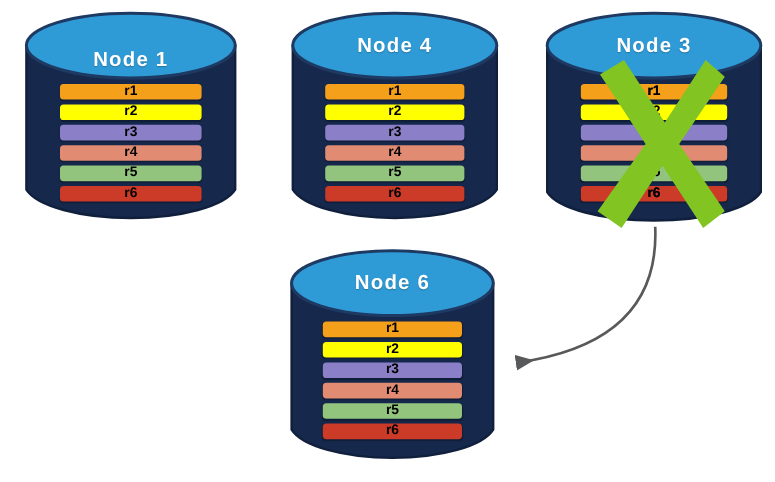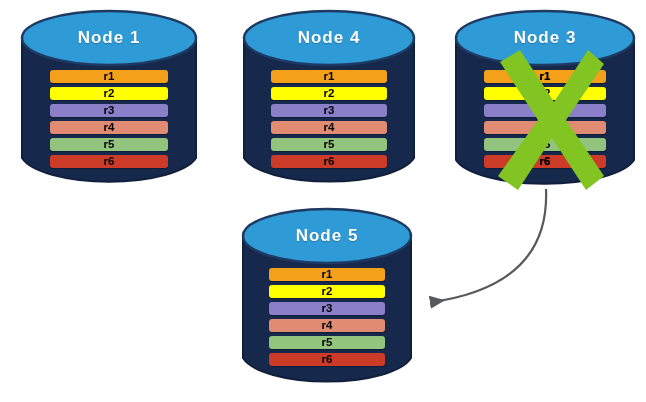--- a/index.html
+++ b/index.html
@@ -78,21 +78,21 @@
 </head>
 <body>
 
 <div id="canvas">
 
   <div class="node" style="left:20px; top:8px; width:178px; height:180px;">
     <svg class="node-svg" width="178" height="180" viewBox="0 0 178 180">
       <path d="M2,30 L2,150 A89,30 0 0,0 176,150 L176,30 Z" fill="#16294D" stroke="#101F3C" stroke-width="2"></path>
       <ellipse cx="89" cy="30" rx="87" ry="27" fill="#2E9BD6" stroke="#1E3A63" stroke-width="2.5"></ellipse>
     </svg>
-    <div class="node-title" style="top:20px;">Node  1</div>
+    <div class="node-title" style="top:32px;">Node  1</div>
     <div class="records" style="top:62px;">
       <div class="record" style="width:118px; background:#F5A01A;"><span>r1</span></div>
       <div class="record" style="width:118px; background:#FFFF00;"><span>r2</span></div>
       <div class="record" style="width:118px; background:#8B80C8;"><span>r3</span></div>
       <div class="record" style="width:118px; background:#E08B72;"><span>r4</span></div>
       <div class="record" style="width:118px; background:#93C47D;"><span>r5</span></div>
       <div class="record" style="width:118px; background:#CC3A28;"><span>r6</span></div>
     </div>
   </div>
 
@@ -133,21 +133,21 @@
 
     <div style="position:absolute; left:0; top:62px; width:100%; text-align:center; font-size:11.5px; font-weight:bold; color:#000; line-height:13px; pointer-events:none;">r1</div>
     <div style="position:absolute; left:0; top:147px; width:100%; text-align:center; font-size:11.5px; font-weight:bold; color:#000; line-height:13px; pointer-events:none;">r6</div>
   </div>
 
   <div class="node" style="left:241px; top:206px; width:172px; height:184px;">
     <svg class="node-svg" width="172" height="184" viewBox="0 0 172 184">
       <path d="M2,30 L2,152 A86,30 0 0,0 170,152 L170,30 Z" fill="#16294D" stroke="#101F3C" stroke-width="2"></path>
       <ellipse cx="86" cy="30" rx="84" ry="27" fill="#2E9BD6" stroke="#1E3A63" stroke-width="2.5"></ellipse>
     </svg>
-    <div class="node-title" style="top:20px;">Node  5</div>
+    <div class="node-title" style="top:20px;">Node  6</div>
     <div class="records" style="top:62px;">
       <div class="record" style="width:116px; background:#F5A01A;"><span>r1</span></div>
       <div class="record" style="width:116px; background:#FFFF00;"><span>r2</span></div>
       <div class="record" style="width:116px; background:#8B80C8;"><span>r3</span></div>
       <div class="record" style="width:116px; background:#E08B72;"><span>r4</span></div>
       <div class="record" style="width:116px; background:#93C47D;"><span>r5</span></div>
       <div class="record" style="width:116px; background:#CC3A28;"><span>r6</span></div>
     </div>
   </div>
 

